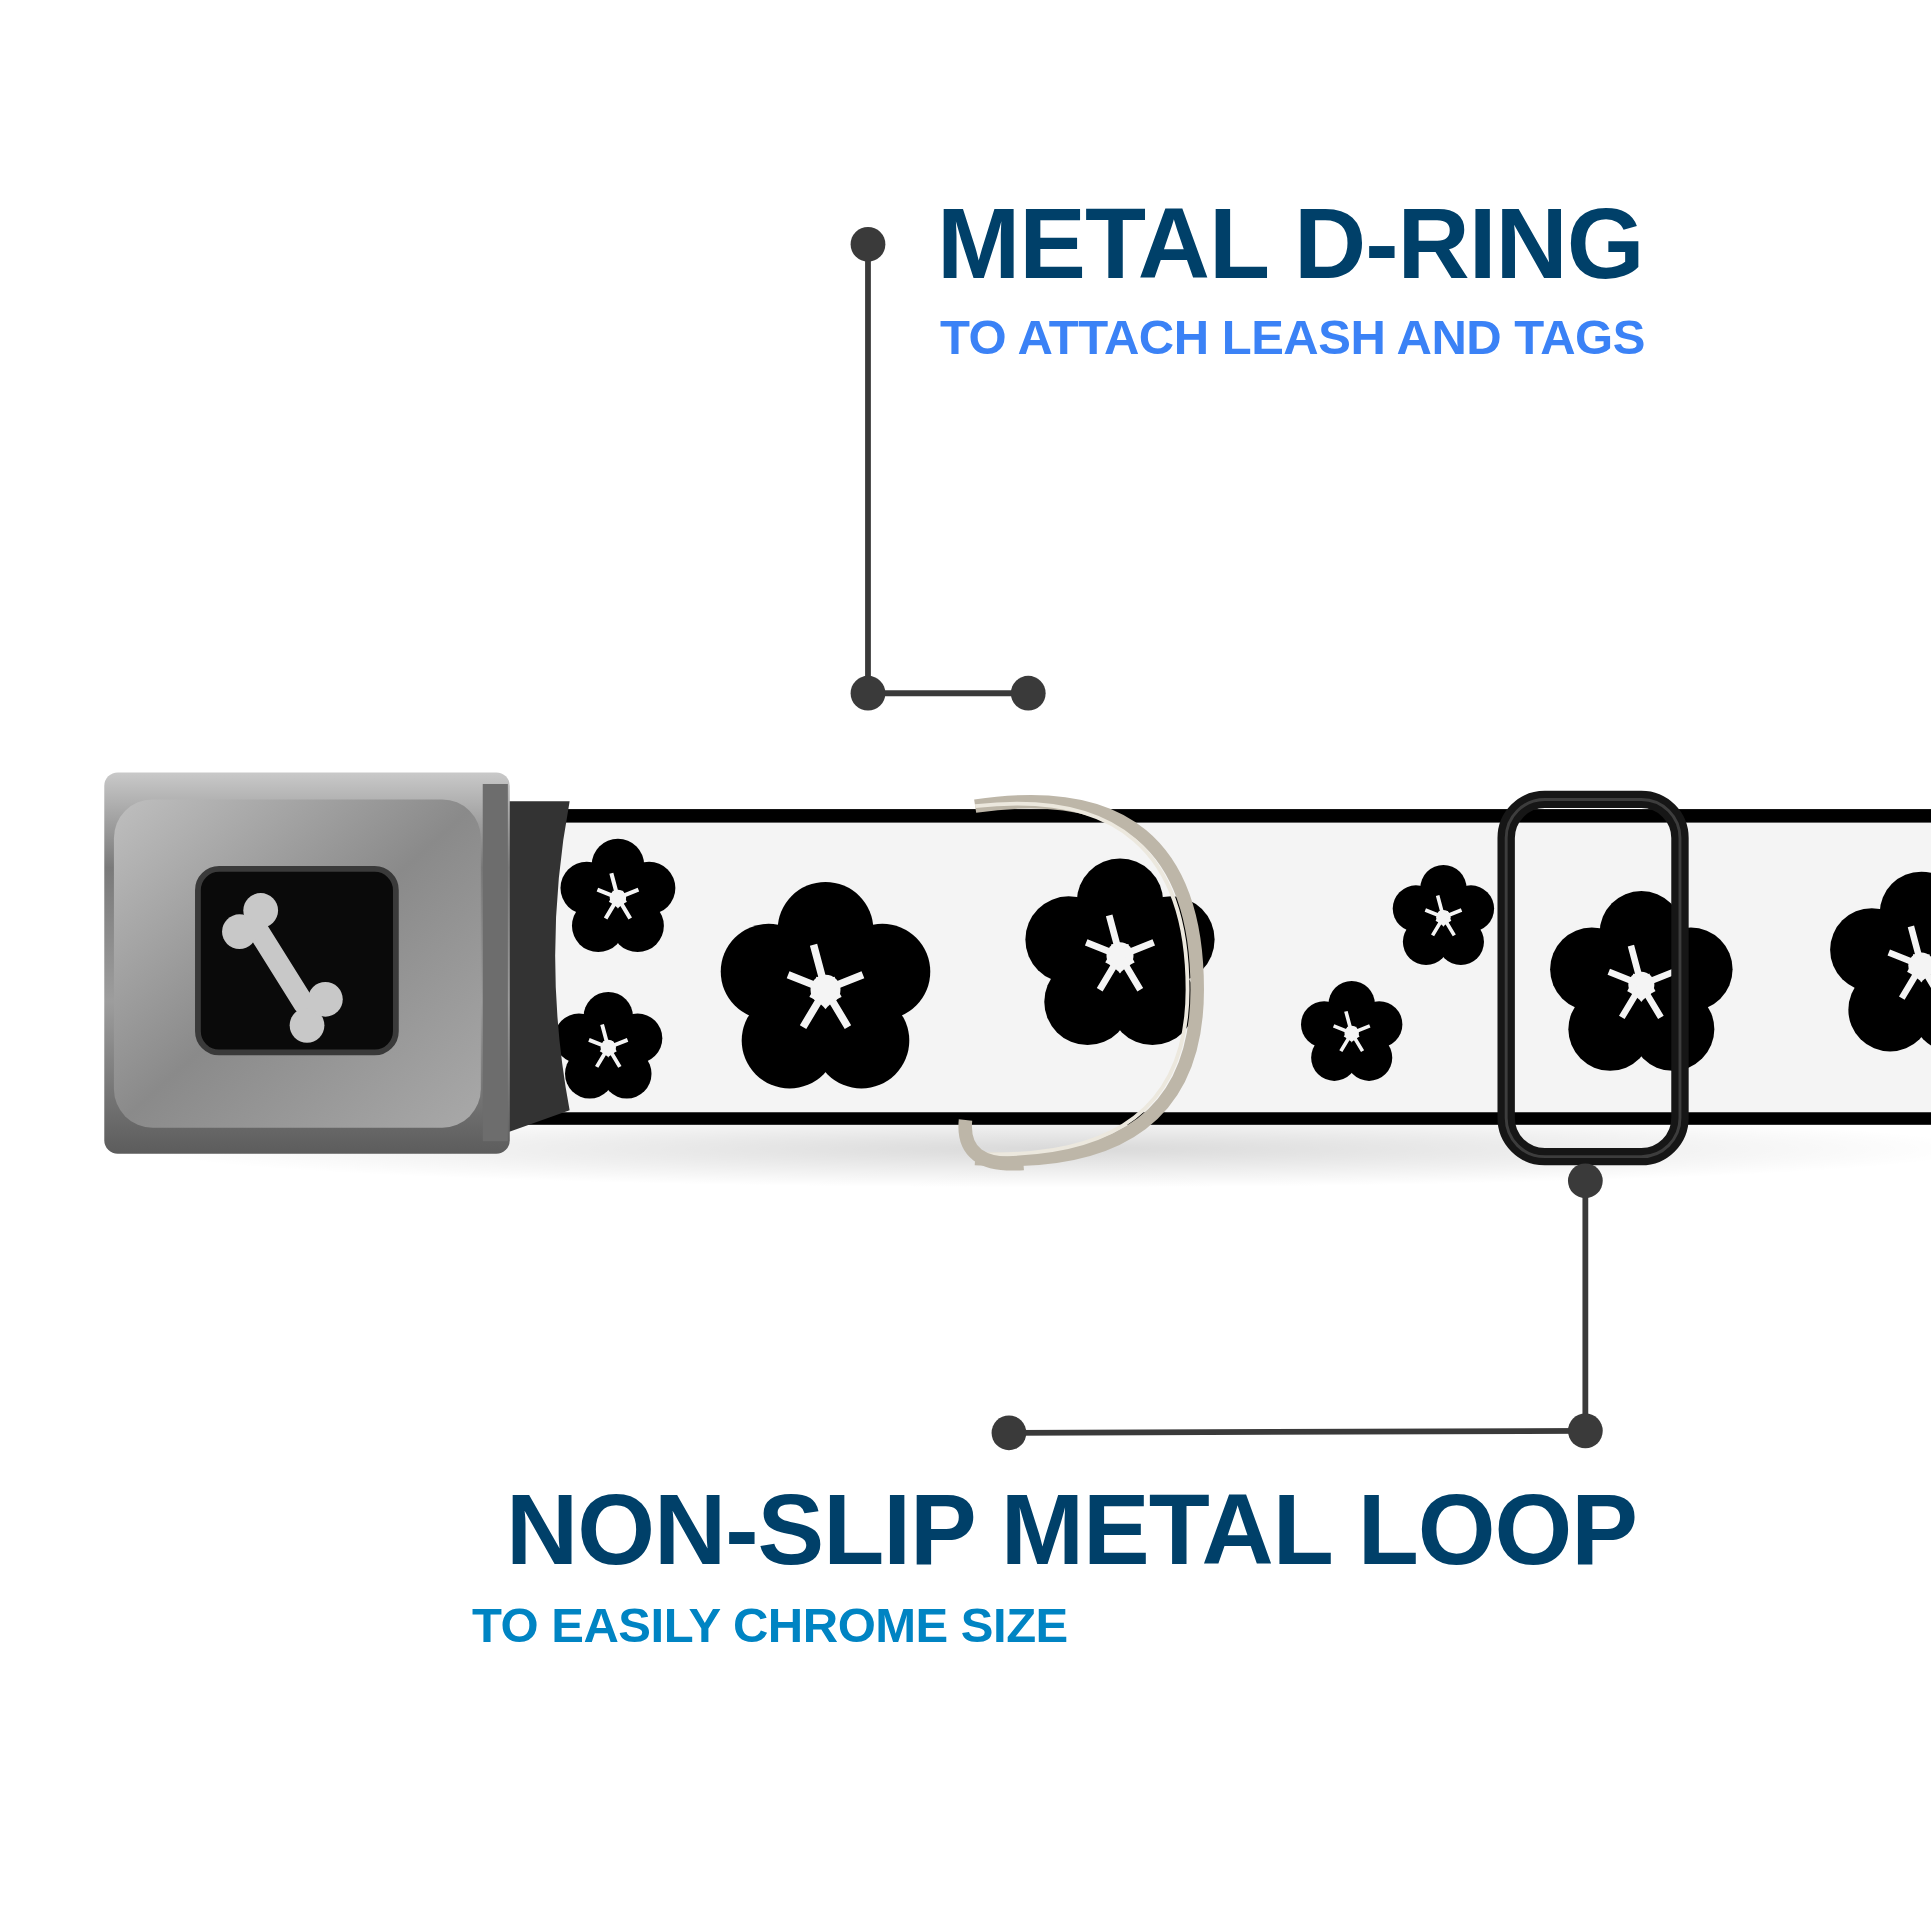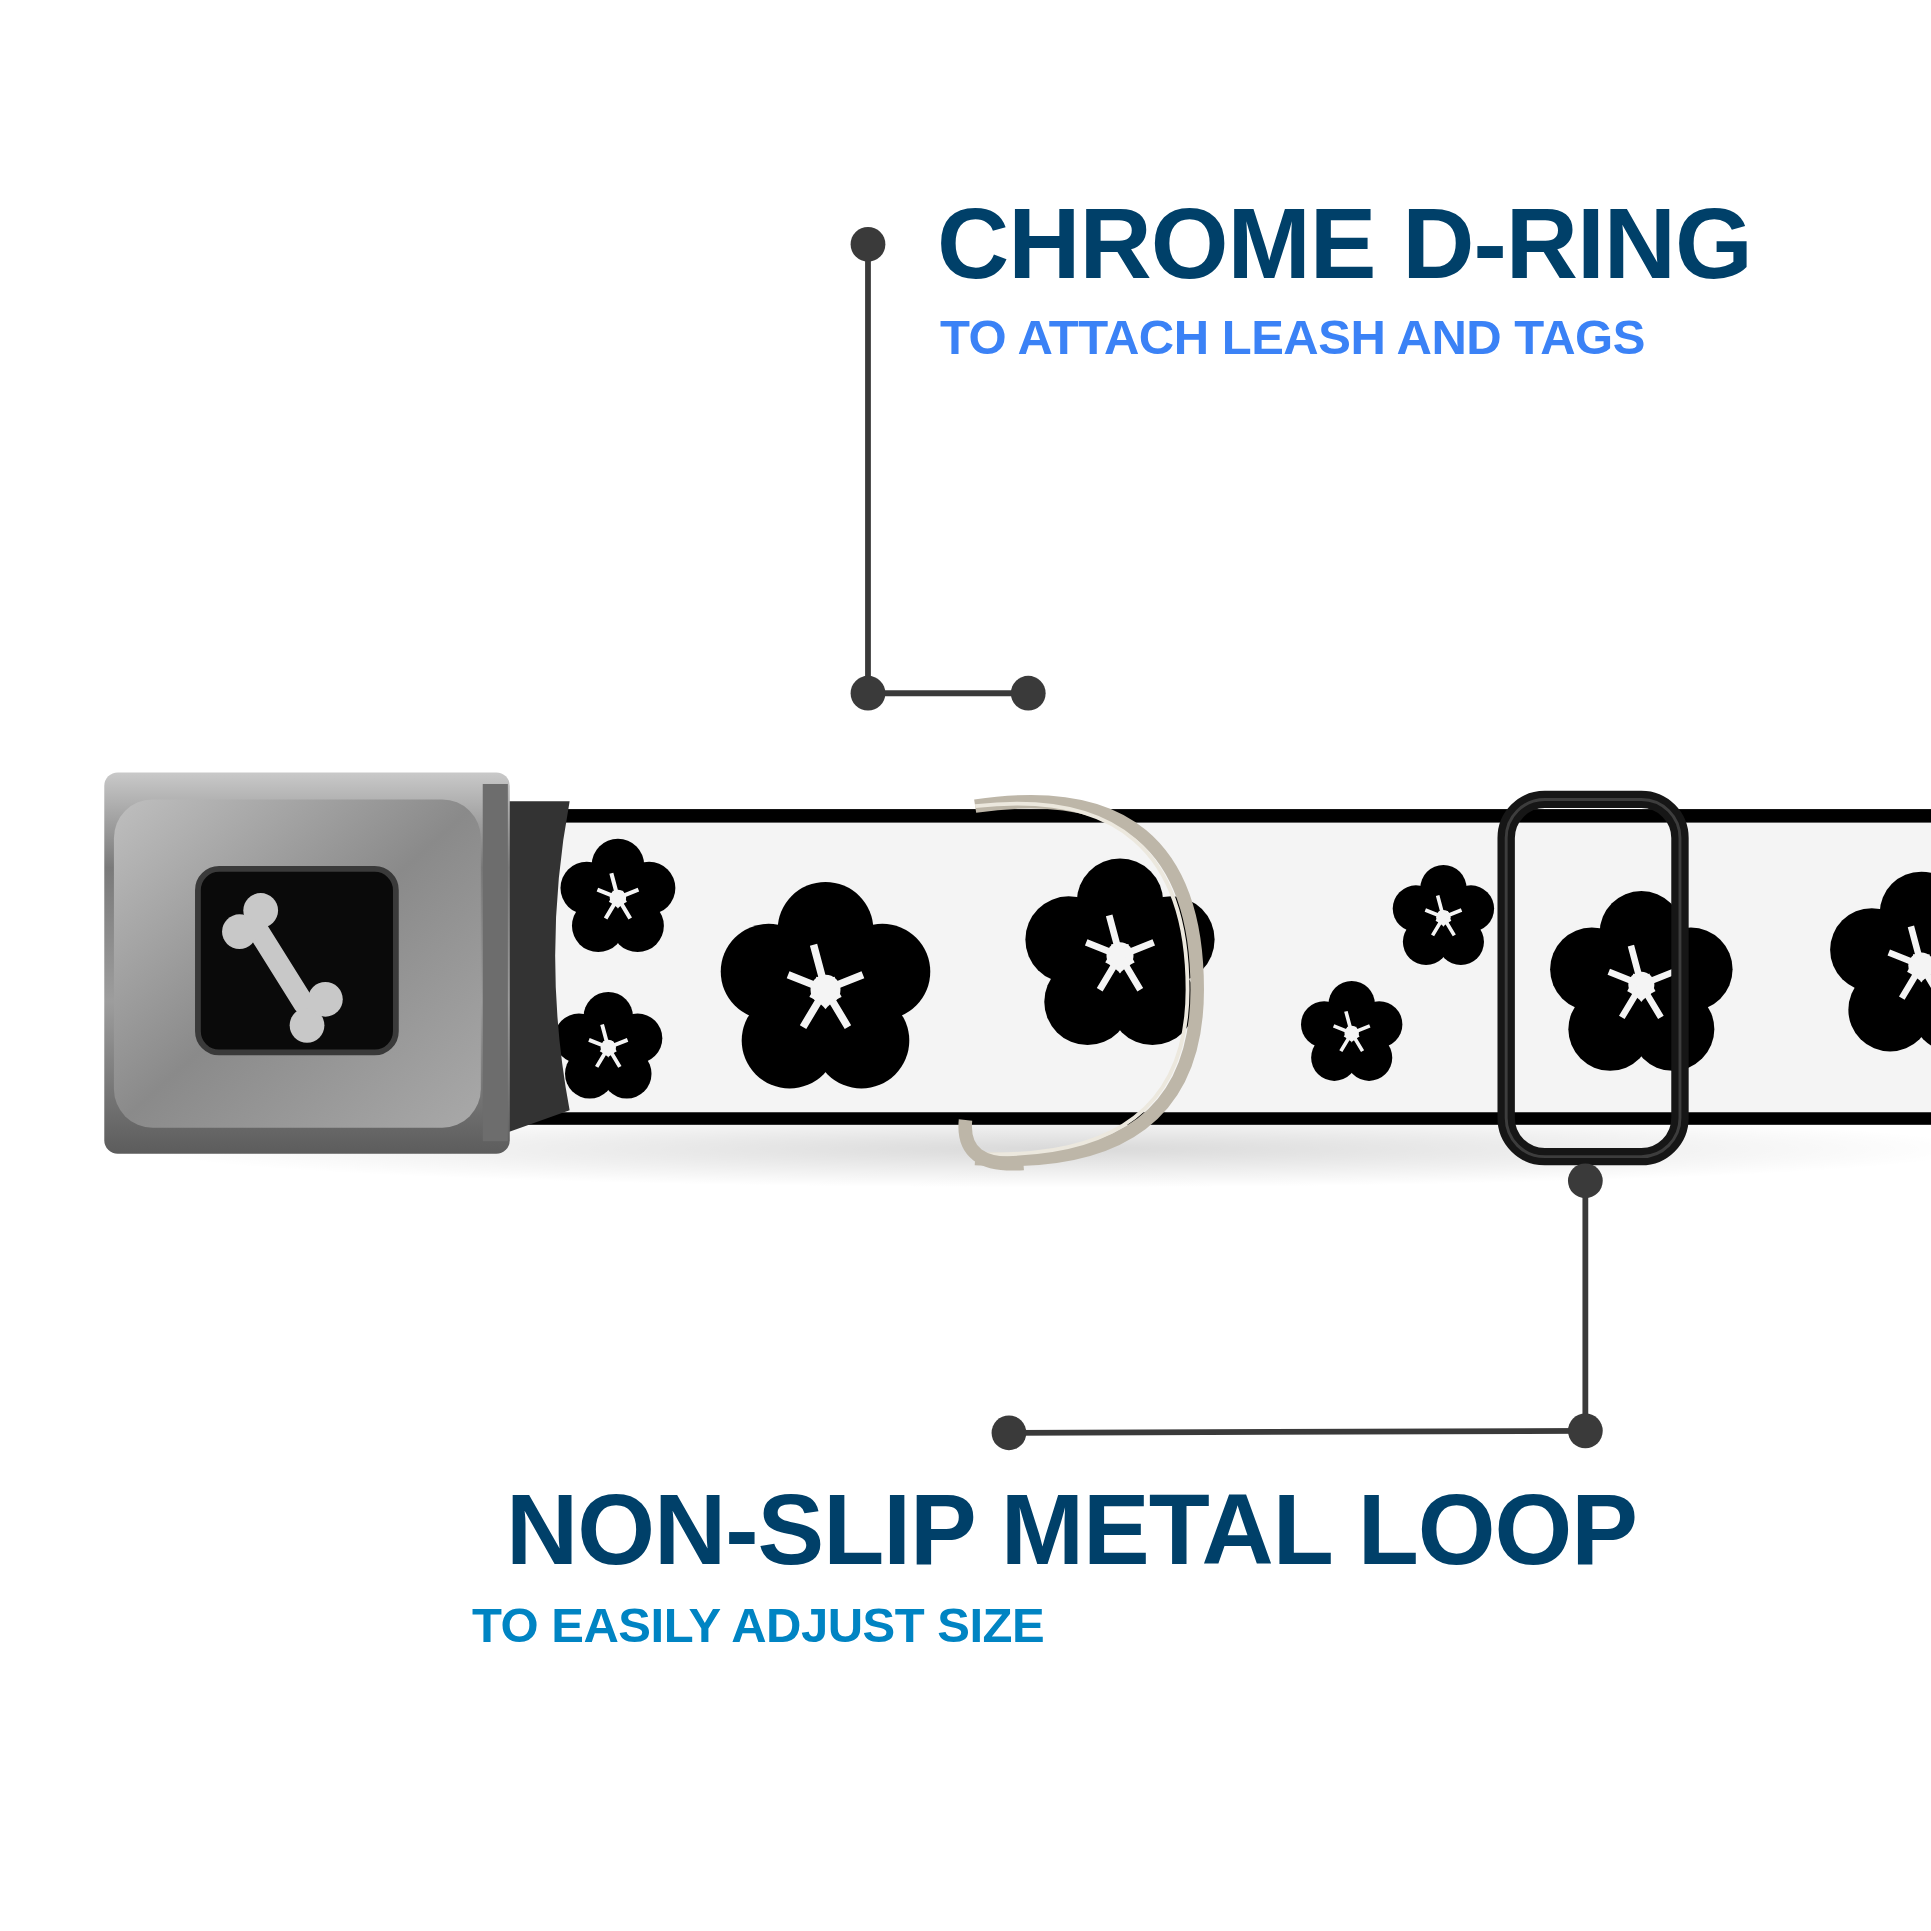--- a/index.html
+++ b/index.html
@@ -94,18 +94,18 @@
   </g>
   <g stroke="#3A3A3A" stroke-width="6" fill="#3A3A3A">
     <line x1="1642" y1="1223" x2="1642" y2="1482"></line>
     <line x1="1045" y1="1484" x2="1642" y2="1482"></line>
     <circle cx="1642" cy="1223" r="18" stroke="none"></circle>
     <circle cx="1642" cy="1482" r="18" stroke="none"></circle>
     <circle cx="1045" cy="1484" r="18" stroke="none"></circle>
   </g>
 </svg>
 
-<div class="abs title" style="left:937px;top:193px;font-size:100px;color:#004069;">CHROME D-RING</div>
+<div class="abs title" style="left:937px;top:193px;font-size:100px;color:#004069;">METAL D-RING</div>
 <div class="abs sub" style="left:940px;top:313px;font-size:49px;color:#3b82f6;">TO ATTACH LEASH AND TAGS</div>
 
 <div class="abs title" style="left:470px;top:1479px;font-size:100px;color:#004069;margin-left:36px;">NON-SLIP METAL LOOP</div>
-<div class="abs sub" style="left:472px;top:1601px;font-size:49px;color:#0084C3;">TO EASILY ADJUST SIZE</div>
+<div class="abs sub" style="left:472px;top:1601px;font-size:49px;color:#0084C3;">TO EASILY CHROME SIZE</div>
 
 
 </body></html>

